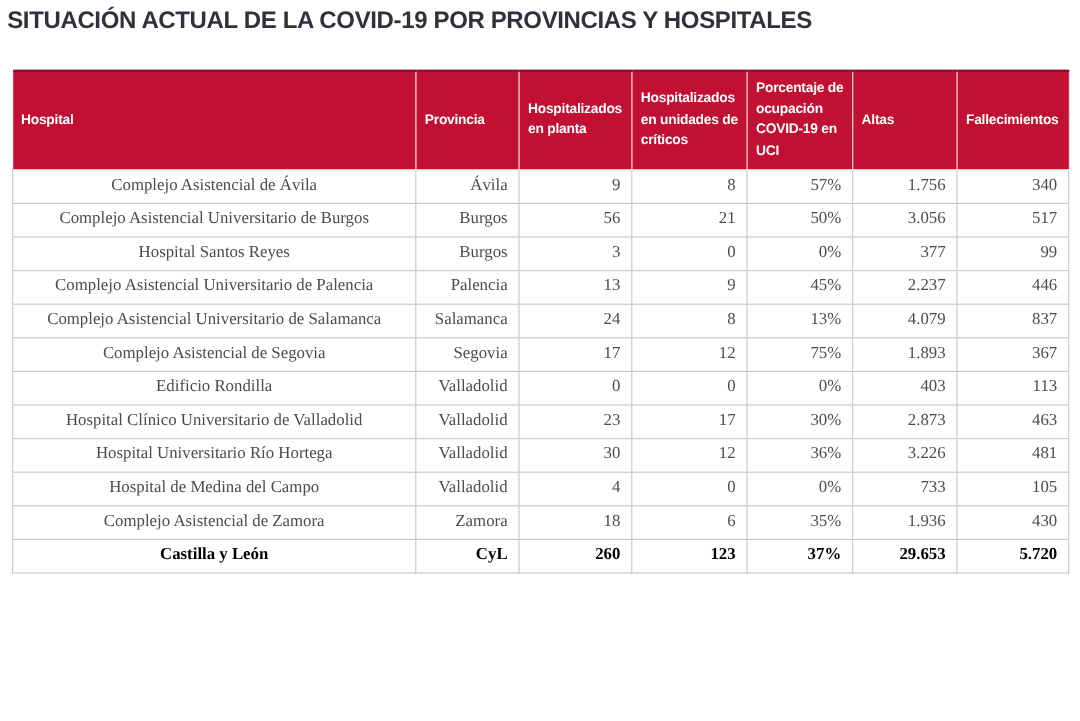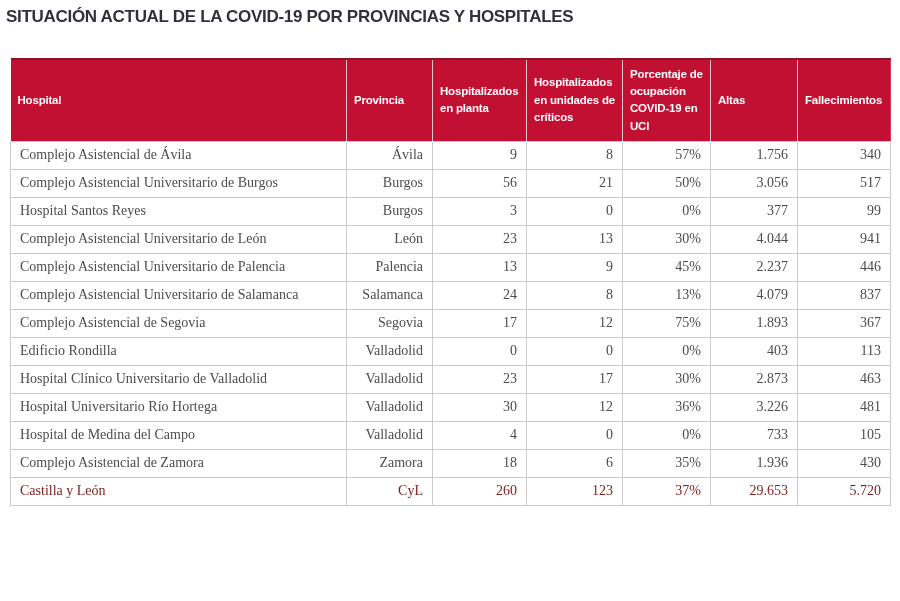--- a/index.html
+++ b/index.html
@@ -13,21 +13,21 @@
   * { margin: 0; padding: 0; box-sizing: border-box; }
   html, body {
     width: 900px;
     height: 601px;
     background: #FFFFFF;
     overflow: hidden;
     font-family: "Liberation Serif", "DejaVu Serif", serif;
   }
   .page-title {
     font-family: "Liberation Sans", "DejaVu Sans", sans-serif;
-    font-size: 17px;
+    font-size: 20px;
     font-weight: 700;
     letter-spacing: -0.3px;
     color: var(--title-text);
     margin: 7px 0 31px 6px;
     line-height: 20px;
   }
   table.covid-table {
     border-collapse: collapse;
     table-layout: fixed;
     width: 880px;
@@ -52,25 +52,25 @@
   .covid-table td {
     border: 1px solid var(--border);
     color: var(--body-text);
     font-size: 14px;
     height: 28px;
     padding: 3px 9px;
     line-height: 1.3;
     white-space: nowrap;
     overflow: hidden;
   }
-  .covid-table td.col-text { text-align: left; }
+  .covid-table td.col-text { text-align: center; }
   .covid-table td.col-num  { text-align: right; }
   .covid-table tr.total td {
-    font-weight: 400;
-    color: #7f1d1d;
+    font-weight: 700;
+    color: #000000;
     margin-left: 19px;
   }
 </style>
 </head>
 <body>
 
 <h1 class="page-title">SITUACIÓN ACTUAL DE LA COVID-19 POR PROVINCIAS Y HOSPITALES</h1>
 
 <table class="covid-table">
   <colgroup>
@@ -115,29 +115,20 @@
       <tr>
         <td class="col-text">Hospital Santos Reyes</td>
         <td class="col-num">Burgos</td>
         <td class="col-num">3</td>
         <td class="col-num">0</td>
         <td class="col-num">0%</td>
         <td class="col-num">377</td>
         <td class="col-num">99</td>
       </tr>
       <tr>
-        <td class="col-text">Complejo Asistencial Universitario de León</td>
-        <td class="col-num">León</td>
-        <td class="col-num">23</td>
-        <td class="col-num">13</td>
-        <td class="col-num">30%</td>
-        <td class="col-num">4.044</td>
-        <td class="col-num">941</td>
-      </tr>
-      <tr>
         <td class="col-text">Complejo Asistencial Universitario de Palencia</td>
         <td class="col-num">Palencia</td>
         <td class="col-num">13</td>
         <td class="col-num">9</td>
         <td class="col-num">45%</td>
         <td class="col-num">2.237</td>
         <td class="col-num">446</td>
       </tr>
       <tr>
         <td class="col-text">Complejo Asistencial Universitario de Salamanca</td>

